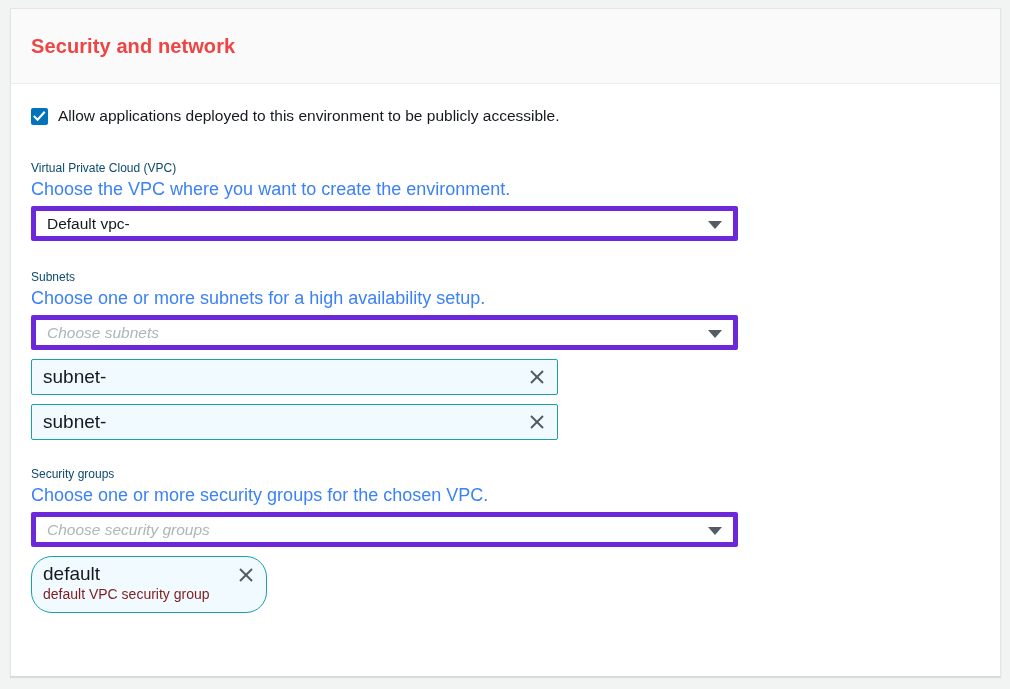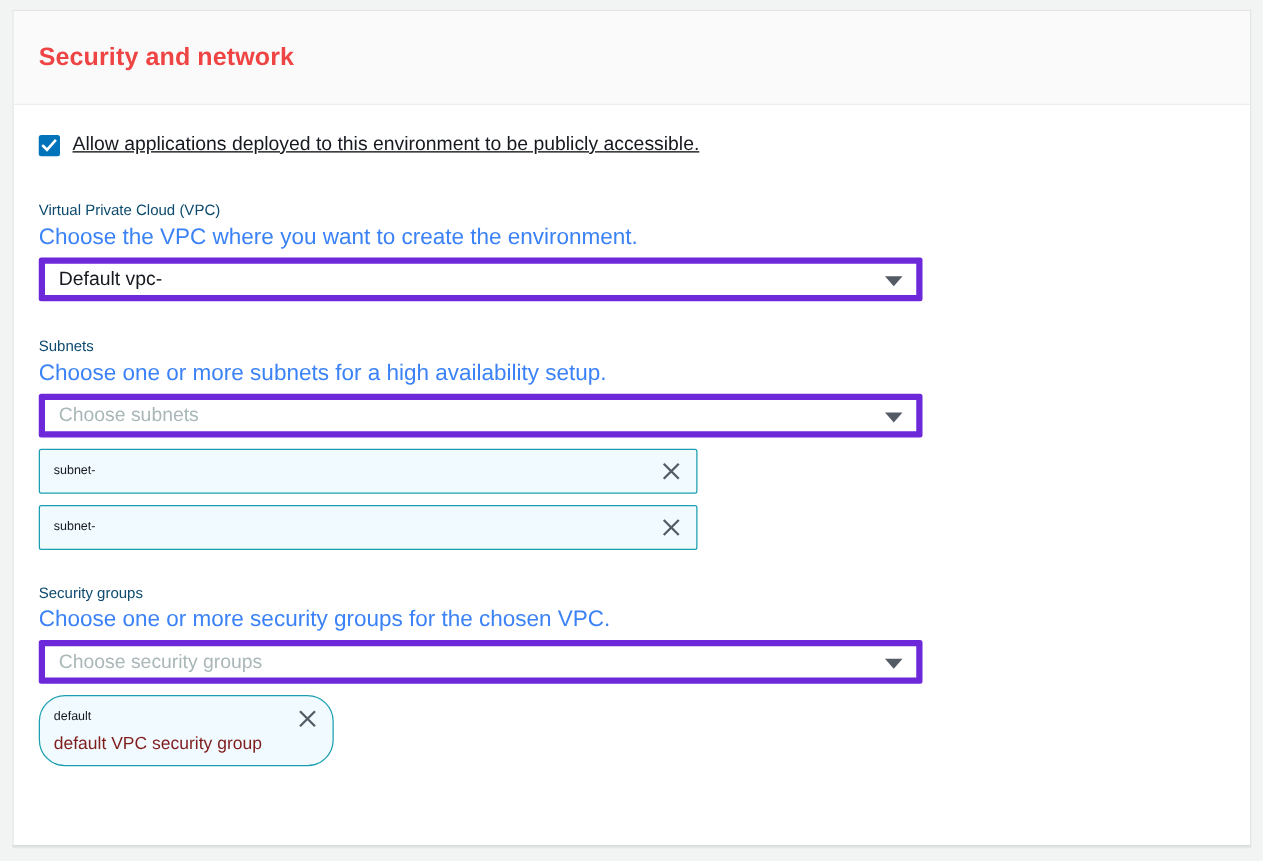--- a/index.html
+++ b/index.html
@@ -43,21 +43,20 @@
 
   .panel-body {
     padding: 22px 20px 20px 20px;
   }
 
   
   .checkbox-row {
     display: flex;
     align-items: flex-start;
     margin-bottom: 31px;
-    text-decoration: underline;
   }
 
   .checkbox {
     width: 17px;
     height: 17px;
     border-radius: 2px;
     background: #0073bb;
     flex: 0 0 auto;
     margin-top: 2px;
     position: relative;
@@ -105,20 +104,21 @@
 
   .select-value {
     font-size: 15.5px;
     color: #16191f;
     white-space: nowrap;
     overflow: hidden;
   }
 
   .select-value.placeholder {
     color: #aab7b8;
+    font-style: italic;
   }
 
   .select-arrow {
     position: absolute;
     right: 11px;
     top: 50%;
     width: 0;
     height: 0;
     margin-top: -3px;
     border-left: 7px solid transparent;
@@ -134,21 +134,21 @@
     border-radius: 2px;
     margin-top: 9px;
     padding: 7px 44px 7px 11px;
     cursor: default;
   }
 
   .token-subnet { width: 527px; height: 36px; display: flex; align-items: center; }
   .token-sg { width: 236px; padding-top: 7px; padding-bottom: 8px; border-radius: 21px; }
 
   .token-main {
-    font-size: 10px;
+    font-size: 19px;
     color: #16191f;
     line-height: 20px;
   }
 
   .token-sub {
     font-size: 14px;
     color: #7f1d1d;
     line-height: 19px;
     margin-top: 1px;
   }

